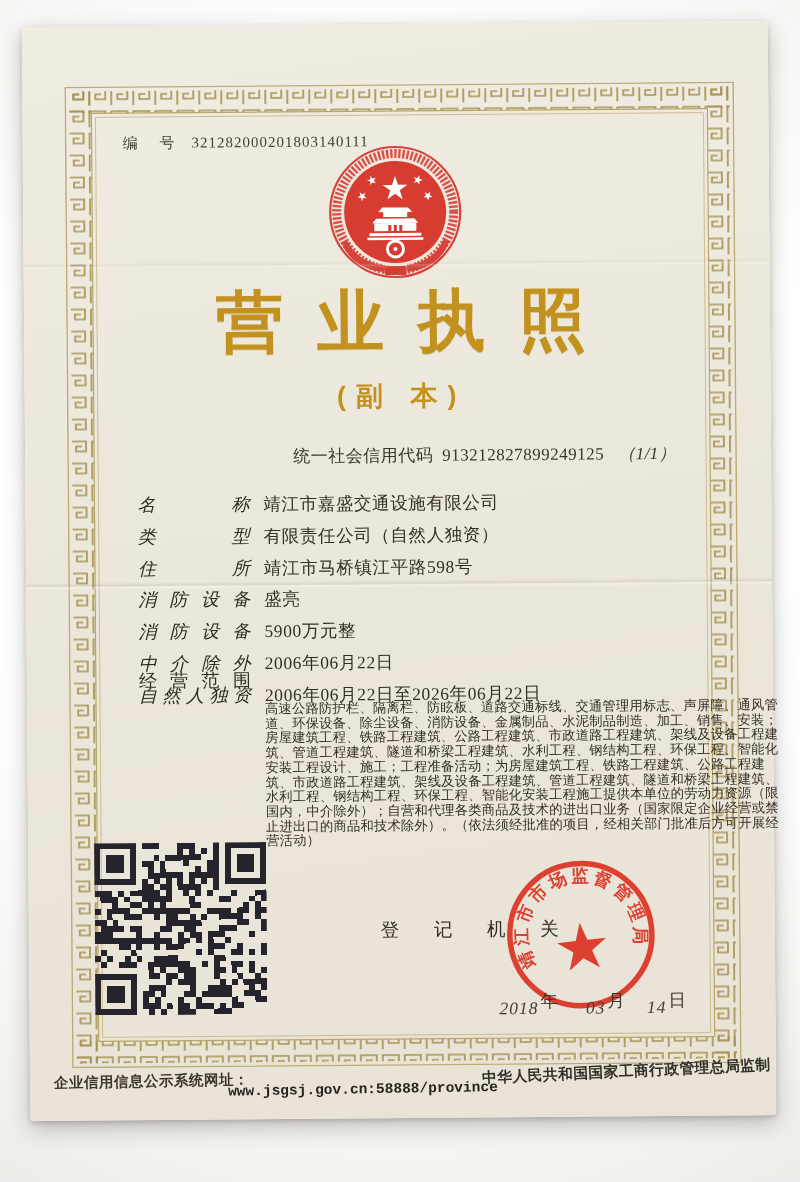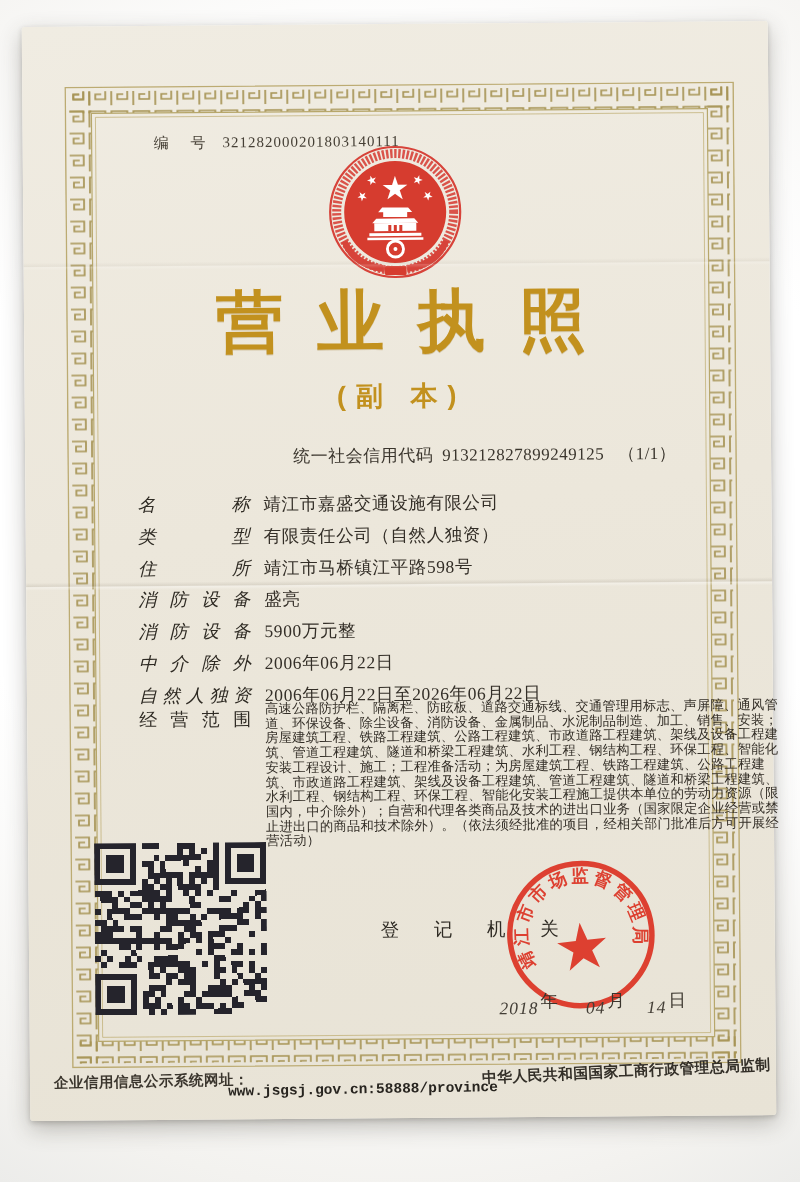--- a/index.html
+++ b/index.html
@@ -12,42 +12,42 @@
     position:absolute;left:26px;top:24px;width:746px;height:1094px;
     background:linear-gradient(173deg,#f0ece2 0%, #ece7db 45%, #e8e3d6 100%);
     box-shadow:0 8px 22px rgba(60,55,45,.30), 0 2px 5px rgba(60,55,45,.22);
     transform:rotate(-0.45deg);transform-origin:50% 50%;
     border-radius:3px;color:#37322b;
   }
   .crease{position:absolute;left:0;width:100%;height:8px;pointer-events:none;
     background:linear-gradient(to bottom, rgba(120,110,95,0) 0%, rgba(120,110,95,.14) 45%, rgba(255,255,255,.35) 60%, rgba(120,110,95,0) 100%);}
   .frame-svg{position:absolute;left:42px;top:60px;pointer-events:none;}
   .serial{position:absolute;left:100px;top:108px;font-size:15px;color:#453f35;letter-spacing:1px;}
-  .serial .lbl{letter-spacing:9px;margin-right:8px;margin-left:31px;}
+  .serial .lbl{letter-spacing:9px;margin-right:8px;}
   .emblem{position:absolute;left:301px;top:118px;}
   .title{
     position:absolute;left:42px;top:252px;width:670px;text-align:center;
     font-family:"Liberation Sans", sans-serif;font-weight:800;
     font-size:67px;color:#c2911e;letter-spacing:34px;text-indent:34px;
     text-shadow:0 1px 0 rgba(140,100,10,.25);
   }
   .subtitle{
     position:absolute;left:42px;top:354px;width:670px;text-align:center;
     font-family:"Liberation Sans", sans-serif;font-weight:700;
     font-size:27px;color:#c2911e;letter-spacing:10px;
   }
   .credit-line{position:absolute;left:268px;top:420px;font-size:17px;color:#3a352d;letter-spacing:.5px;white-space:nowrap;}
   .credit-line .code{margin-left:9px;}
-  .credit-line .page{margin-left:14px;}
+  .credit-line .page{margin-left:14px;font-style:italic;}
   .fields{position:absolute;left:112px;top:467px;}
   .field-row{height:31.8px;display:flex;align-items:baseline;}
   .field-label{display:inline-block;width:112px;font-size:18px;color:#2f2b24;
     text-align:justify;text-align-last:justify;font-style:italic;-moz-text-align-last:justify;}
   .field-value{margin-left:14px;font-size:17.5px;color:#332e27;letter-spacing:.6px;white-space:nowrap;}
-  .scope-label{position:absolute;left:112px;top:682px;width:112px;font-size:18px;color:#2f2b24;
+  .scope-label{position:absolute;left:112px;top:643px;width:112px;font-size:18px;color:#2f2b24;
     text-align:justify;text-align-last:justify;}
   .scope-lines{position:absolute;left:238px;top:677px;width:474px;}
   .scope-line{font-size:13.3px;line-height:14.7px;color:#332e27;letter-spacing:.2px;white-space:nowrap;}
   .qr{position:absolute;left:66px;top:817px;}
   .registrar-label{position:absolute;left:352px;top:893px;font-size:18.5px;color:#2f2b24;letter-spacing:15px;white-space:nowrap;}
   .seal{position:absolute;left:472px;top:832px;}
   .date-line{position:absolute;left:470px;top:966px;font-size:17.5px;color:#3a352d;white-space:nowrap;}
   .date-line .num{display:inline-block;transform:translateY(7px);letter-spacing:1px;color:#433e36;font-style:italic;}
   .date-line .unit{display:inline-block;margin:0 2px;}
   .date-line .gap1{display:inline-block;width:26px;}
@@ -583,21 +583,21 @@
         <path id="sealArc" d="M -47.5 25 A 53.5 53.5 0 1 1 47.5 25" fill="none"></path>
       </defs>
       <text font-family="Liberation Sans, sans-serif" font-size="17.5" font-weight="700" fill="#dc3424">
         <textPath href="#sealArc" startOffset="0" textLength="208" lengthAdjust="spacing">靖江市市场监督管理局</textPath>
       </text>
       <text x="0" y="13" text-anchor="middle" dominant-baseline="central" font-size="64" fill="#dc3424">★</text>
     </g>
   </svg>
 
   <div class="date-line">
-    <span class="num">2018</span><span class="unit">年</span><span class="gap1"></span><span class="num">04</span><span class="unit">月</span><span class="gap2"></span><span class="num">14</span><span class="unit">日</span>
+    <span class="num">2018</span><span class="unit">年</span><span class="gap1"></span><span class="num">03</span><span class="unit">月</span><span class="gap2"></span><span class="num">14</span><span class="unit">日</span>
   </div>
 
   <div class="footer-left-label">企业信用信息公示系统网址：</div>
   <div class="footer-url">www.jsgsj.gov.cn:58888/province</div>
   <div class="footer-right">中华人民共和国国家工商行政管理总局监制</div>
 
   <div class="crease" style="top:556px;"></div>
   <div class="crease" style="top:236px;opacity:.5;"></div>
 </div>
 

